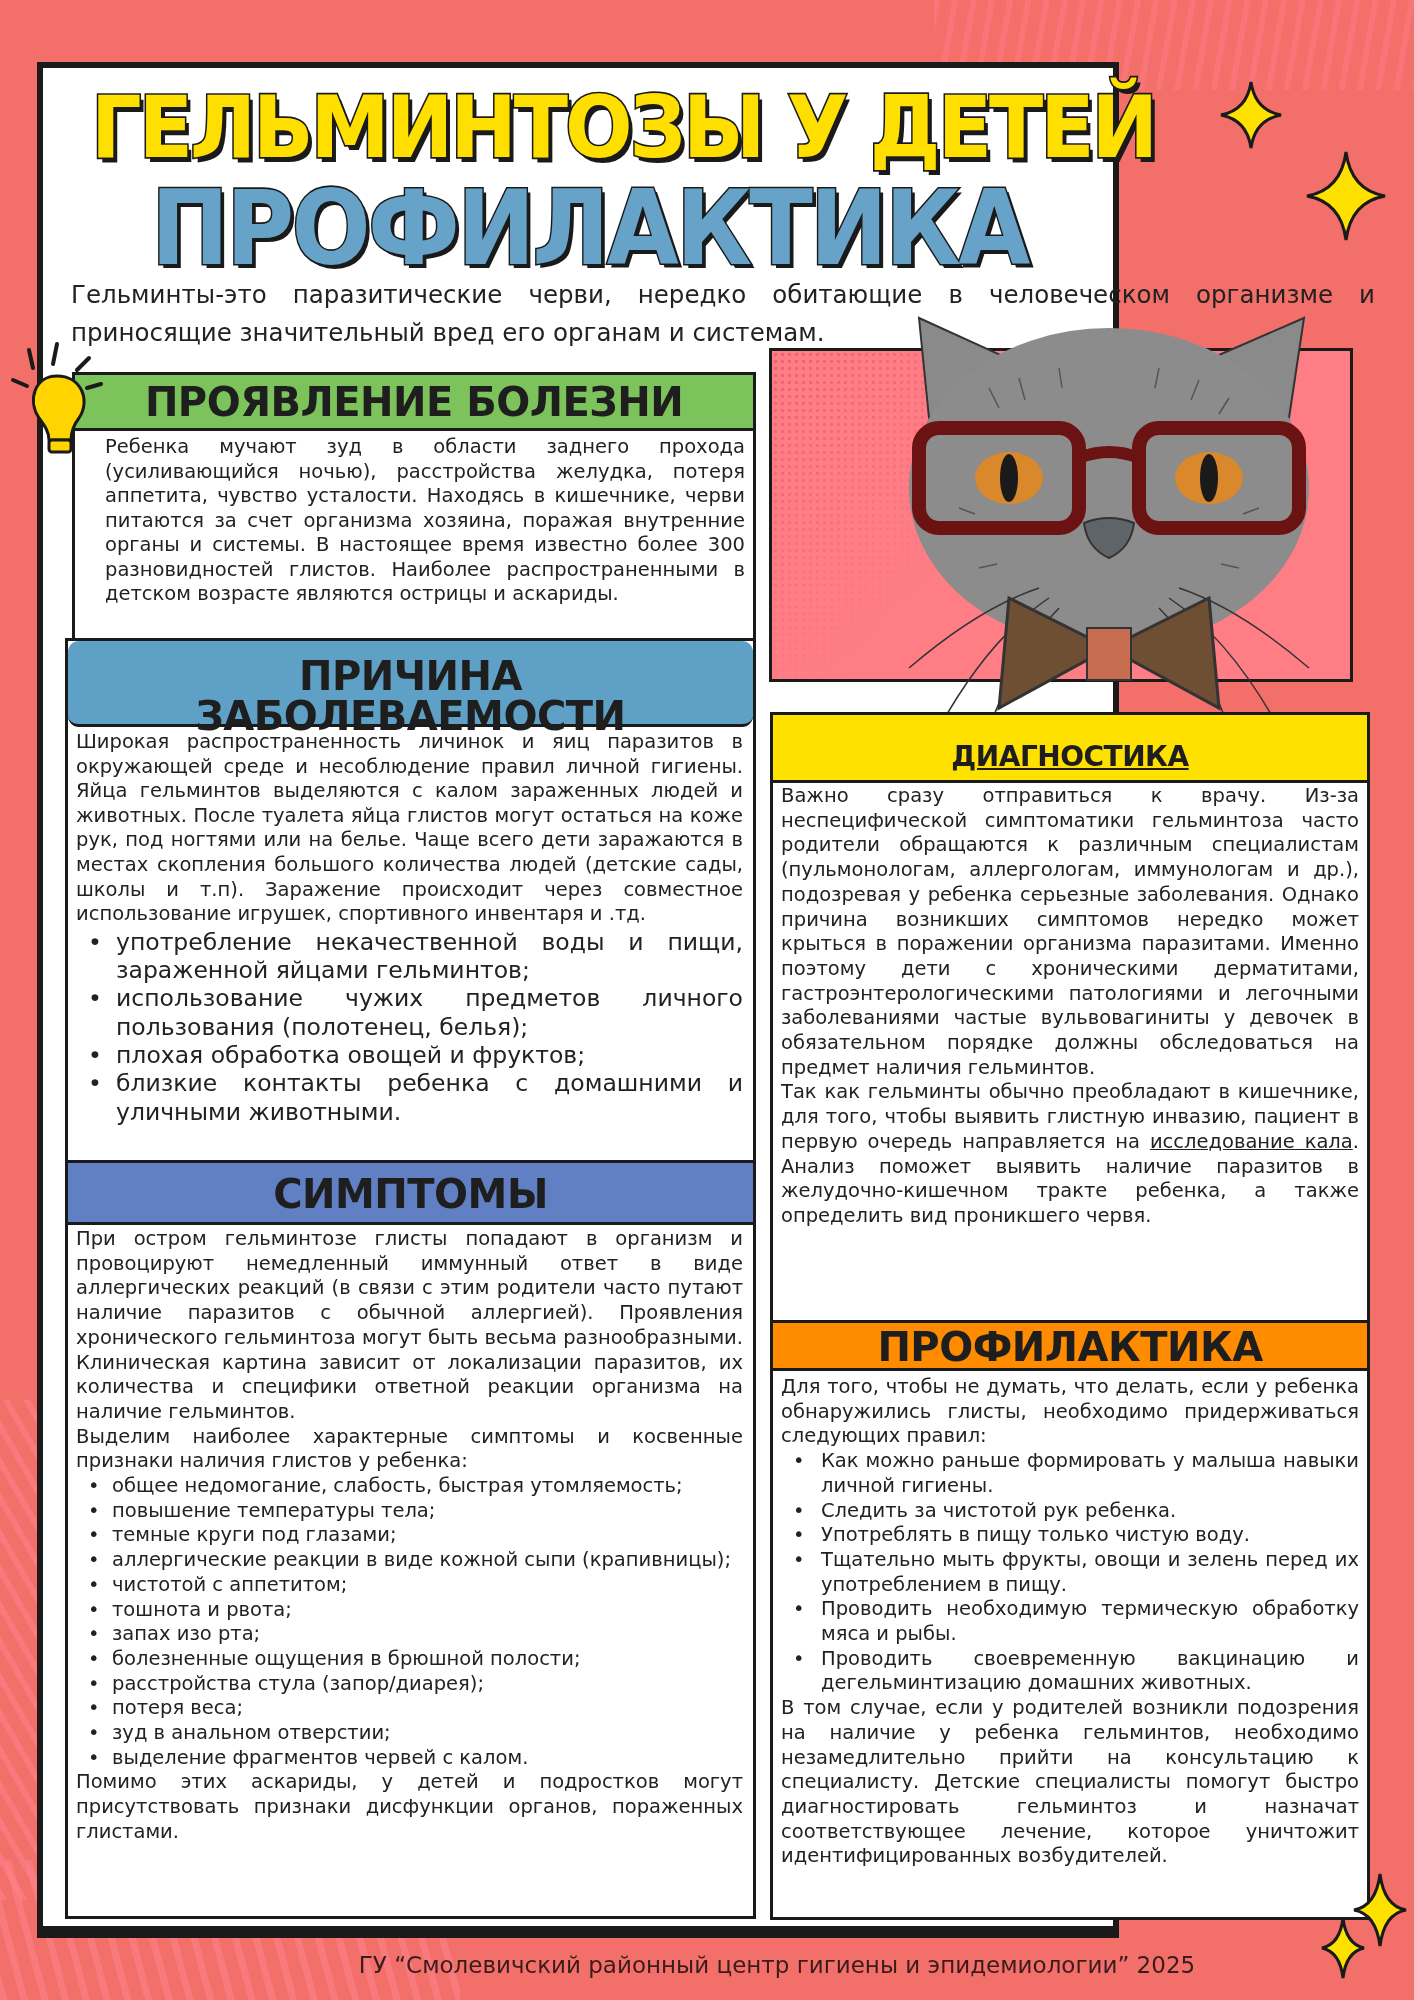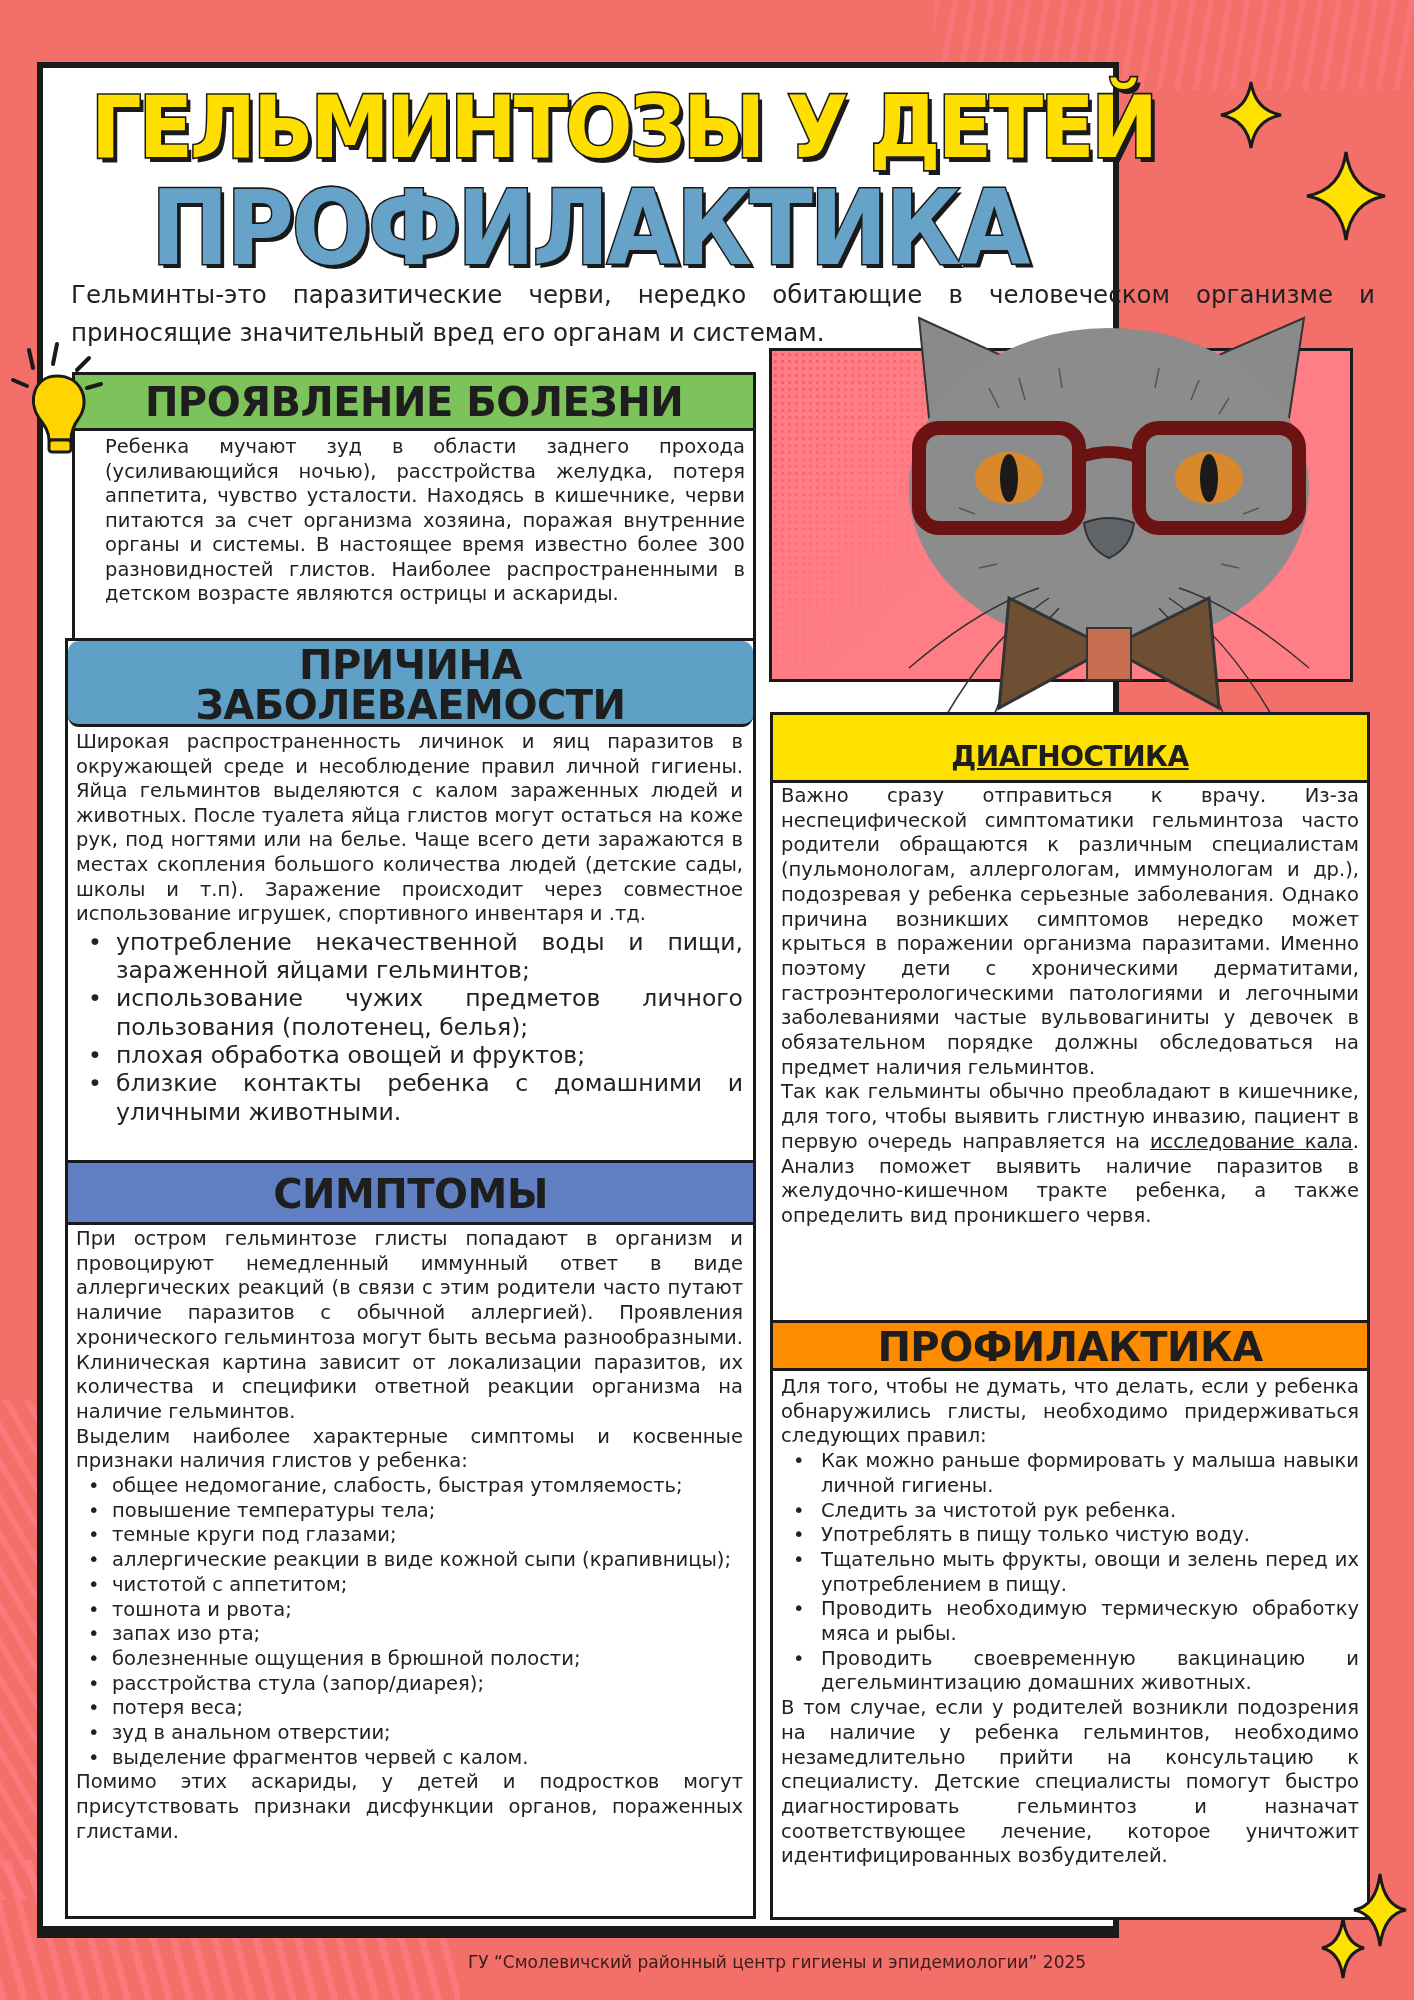--- a/index.html
+++ b/index.html
@@ -87,21 +87,21 @@
   .cat-halftone {
     position: absolute; inset: 0;
     background-image: radial-gradient(circle, rgba(230,60,80,0.45) 1.6px, transparent 1.8px);
     background-size: 7px 7px;
     -webkit-mask-image: linear-gradient(135deg, #000 0%, transparent 45%);
     mask-image: linear-gradient(135deg, #000 0%, transparent 45%);
   }
   .cat-svg { position: absolute; left: 126px; top: -42px; }
   .footer {
     position: absolute; left: 0; width: 100%; top: 1952px;
-    text-align: center; font-size: 17px; color: #3a1c1c;
+    text-align: center; font-size: 23px; color: #3a1c1c;
   }
   .footer span { margin-left: 140px; }
   u.link { text-decoration: underline; }
 </style>
 </head>
 <body>
 
 <div class="bg-rays"></div>
 <div class="bg-rays-bottom"></div>
 <div class="bg-rays-left"></div>
@@ -135,21 +135,21 @@
       <line x1="48" y1="4" x2="44" y2="24"></line>
       <line x1="80" y1="18" x2="68" y2="30"></line>
       <line x1="92" y1="44" x2="78" y2="48"></line>
       <line x1="4" y1="40" x2="18" y2="46"></line>
     </g>
     <path d="M48 36 C72 36 82 60 70 78 C64 86 62 92 62 100 L40 100 C40 92 36 86 30 78 C18 60 26 36 48 36Z" fill="#ffd400" stroke="#1a1a1a" stroke-width="3"></path>
     <rect x="40" y="100" width="22" height="12" rx="3" fill="#ffd400" stroke="#1a1a1a" stroke-width="3"></rect>
   </svg>
 
   <div class="box" style="left:22px; top:550px; width:691px; height:526px;">
-    <div class="box-head" style="background:#5fa1c6; height:86px; font-size:40px; line-height:40px; padding-top:4px;border-radius:11px;">
+    <div class="box-head" style="background:#5fa1c6; height:86px; font-size:40px; line-height:40px; padding-top:15px;border-radius:11px;">
       <div>ПРИЧИНА</div>
       <div>ЗАБОЛЕВАЕМОСТИ</div>
     </div>
     <div class="box-body" style="padding:3px 10px 0 8px; font-size:19.5px; line-height:24.6px;">
       <p>Широкая распространенность личинок и яиц паразитов в окружающей среде и несоблюдение правил личной гигиены. Яйца гельминтов выделяются с калом зараженных людей и животных. После туалета яйца глистов могут остаться на коже рук, под ногтями или на белье. Чаще всего дети заражаются в местах скопления большого количества людей (детские сады, школы и т.п). Заражение происходит через совместное использование  игрушек, спортивного инвентаря и .тд.</p>
       <ul class="bul" style="font-size:23.5px; line-height:28.3px; margin-top:1px;">
         <li>употребление некачественной воды и пищи, зараженной яйцами гельминтов;</li>
         <li>использование чужих предметов личного пользования (полотенец, белья);</li>
         <li>плохая обработка овощей и фруктов;</li>
         <li>близкие контакты ребенка с домашними и уличными животными.</li>

